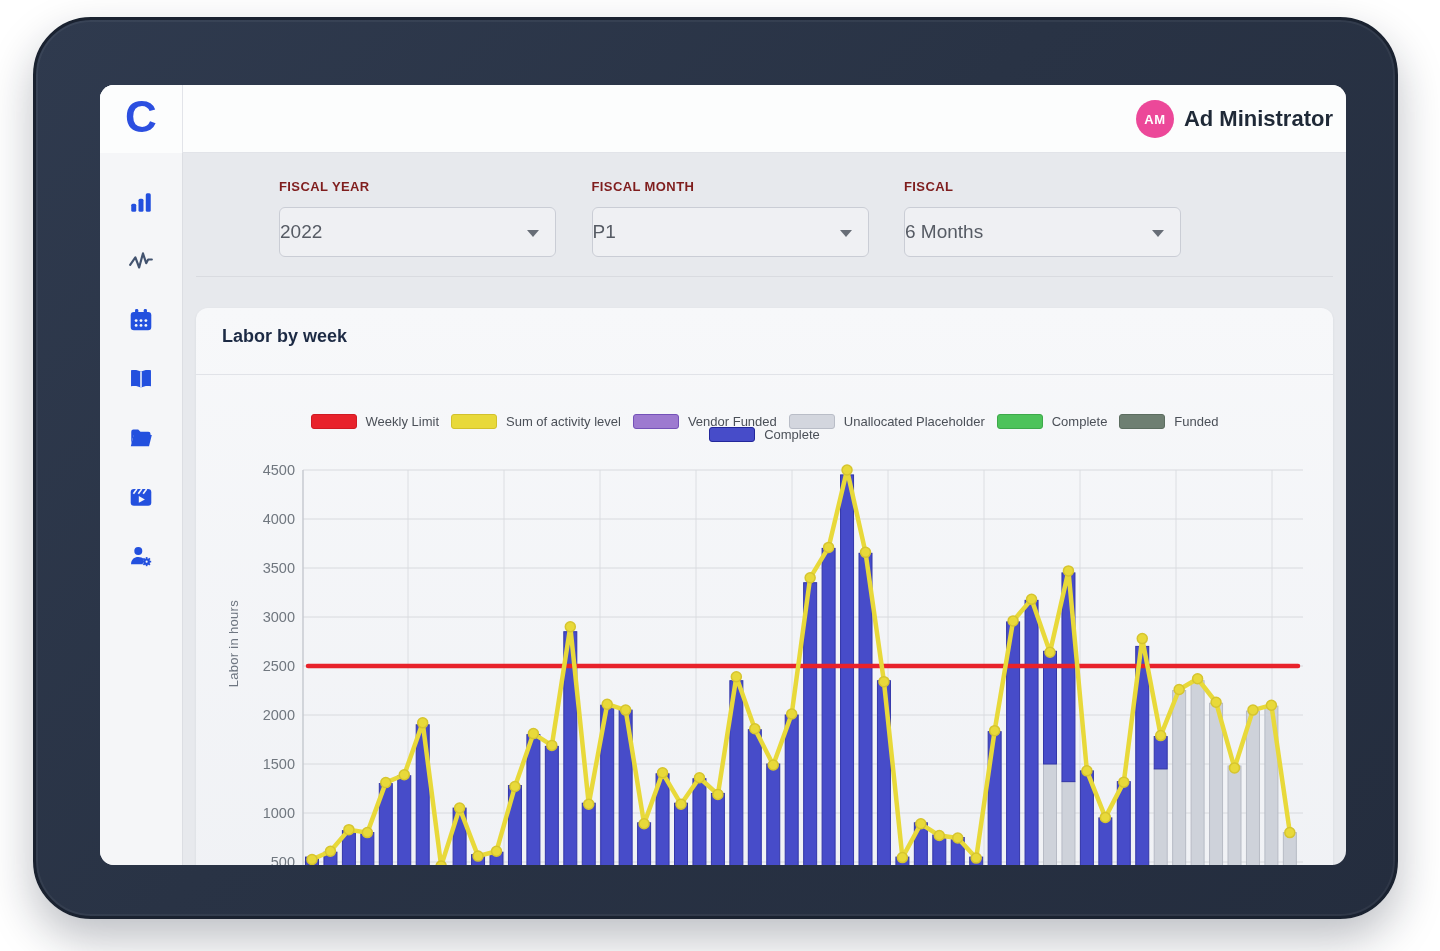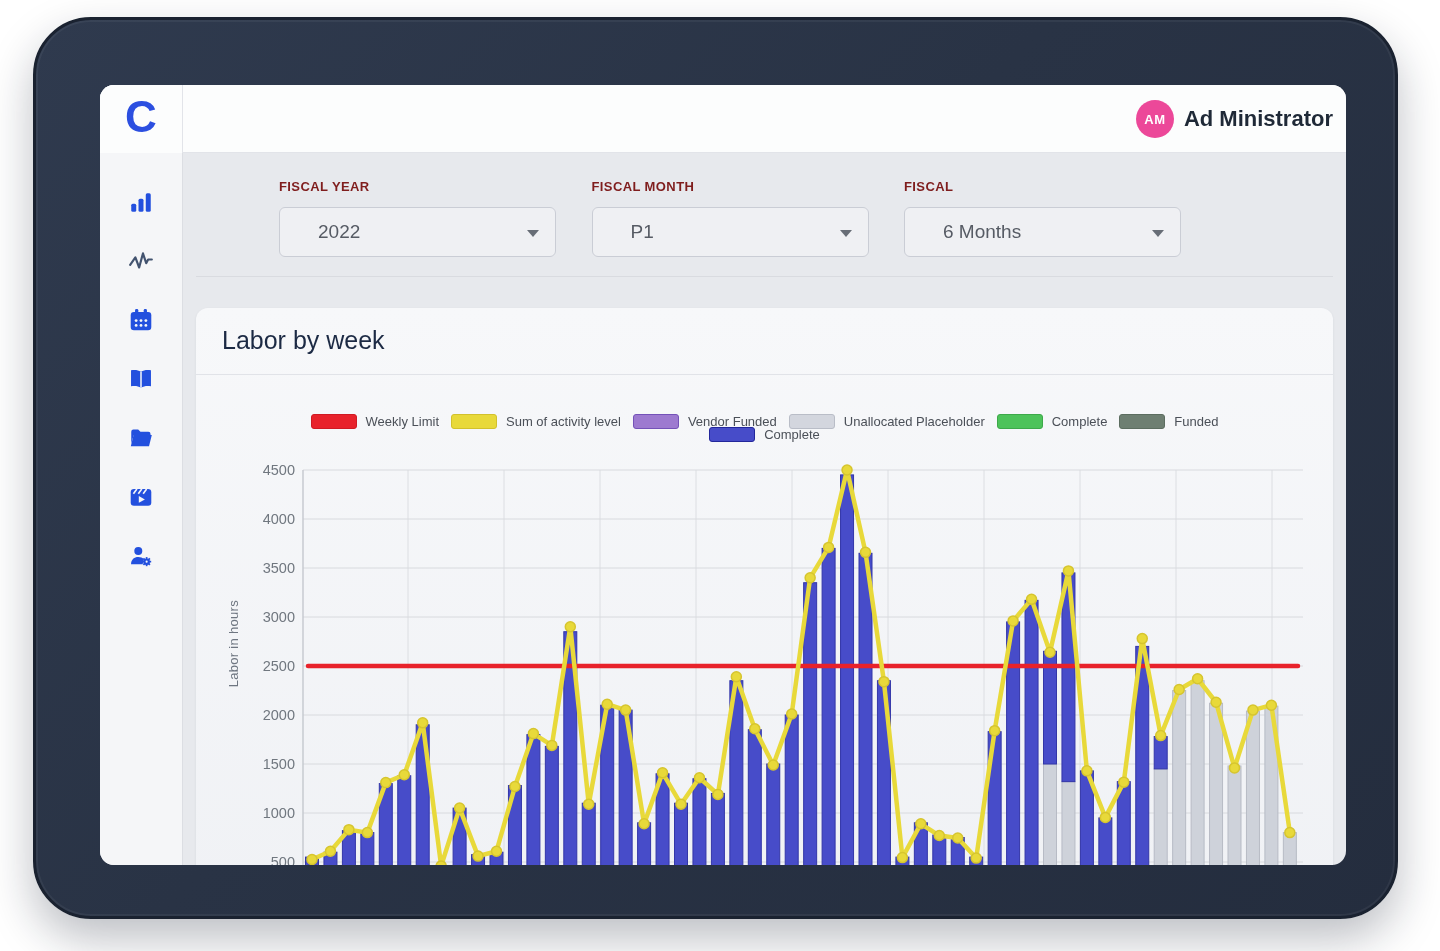--- a/index.html
+++ b/index.html
@@ -28,32 +28,32 @@
   .sidebar { position:absolute; left:0; top:68px; width:83px; height:712px; background:#f5f6f8; border-right:1px solid #dcdee3;
              display:flex; flex-direction:column; align-items:center; padding-top:38px; gap:33px; }
   .side-item { width:30px; height:26px; display:flex; align-items:center; justify-content:center; cursor:pointer; }
   .side-item svg { width:26px; height:26px; }
 
   
   .filters { position:absolute; left:179px; top:68px; width:1067px; }
   .filter-group { position:absolute; top:0; }
   .filter-label { position:absolute; top:26px; font-size:13px; font-weight:bold; letter-spacing:.4px; color:#7f1d1d; white-space:nowrap; }
   .filter-box { position:absolute; top:54px; width:277px; height:50px; background:#eff0f3; border:1px solid #cacdd5; border-radius:6px;
-                display:flex; align-items:center; padding-left:38px; cursor:pointer; }
+                display:flex; align-items:center; cursor:pointer; }
   .filter-value { font-size:19px; color:#565b64; }
   .caret { position:absolute; right:16px; top:22px; width:0; height:0; border-left:6px solid transparent;
            border-right:6px solid transparent; border-top:7px solid #676d76; }
   .filters-divider { position:absolute; left:96px; top:191px; width:1137px; height:1px; background:#d9dbe0; }
 
   
   .card { position:absolute; left:96px; top:223px; width:1137px; height:840px; border-radius:12px;
           background:linear-gradient(180deg,#f7f8fa 0%,#eef0f4 60%,#ecee f2 100%);
           background:linear-gradient(180deg,#f7f8fa 0%,#edeff3 100%);
           box-shadow:0 1px 3px rgba(30,40,60,.07); }
-  .card-title { position:absolute; left:26px; top:18px; font-size:25px; font-weight:normal; color:#1c2a44; }
+  .card-title { position:absolute; left:26px; top:18px; font-size:18px; font-weight:bold; color:#1c2a44; }
   .card-divider { position:absolute; left:0; top:66px; width:100%; height:1px; background:#e1e3e8; }
 
   
   .legend-row { position:absolute; left:0; width:100%; display:flex; justify-content:center; align-items:center; gap:12px; height:18px; }
   .legend-row.r1 { top:104px; } .legend-row.r2 { top:117px; }
   .legend-item { display:flex; align-items:center; gap:9px; cursor:pointer; }
   .legend-swatch { width:46px; height:15px; border-radius:3px; }
   .legend-label { font-size:13px; color:#4b5058; }
 
   

